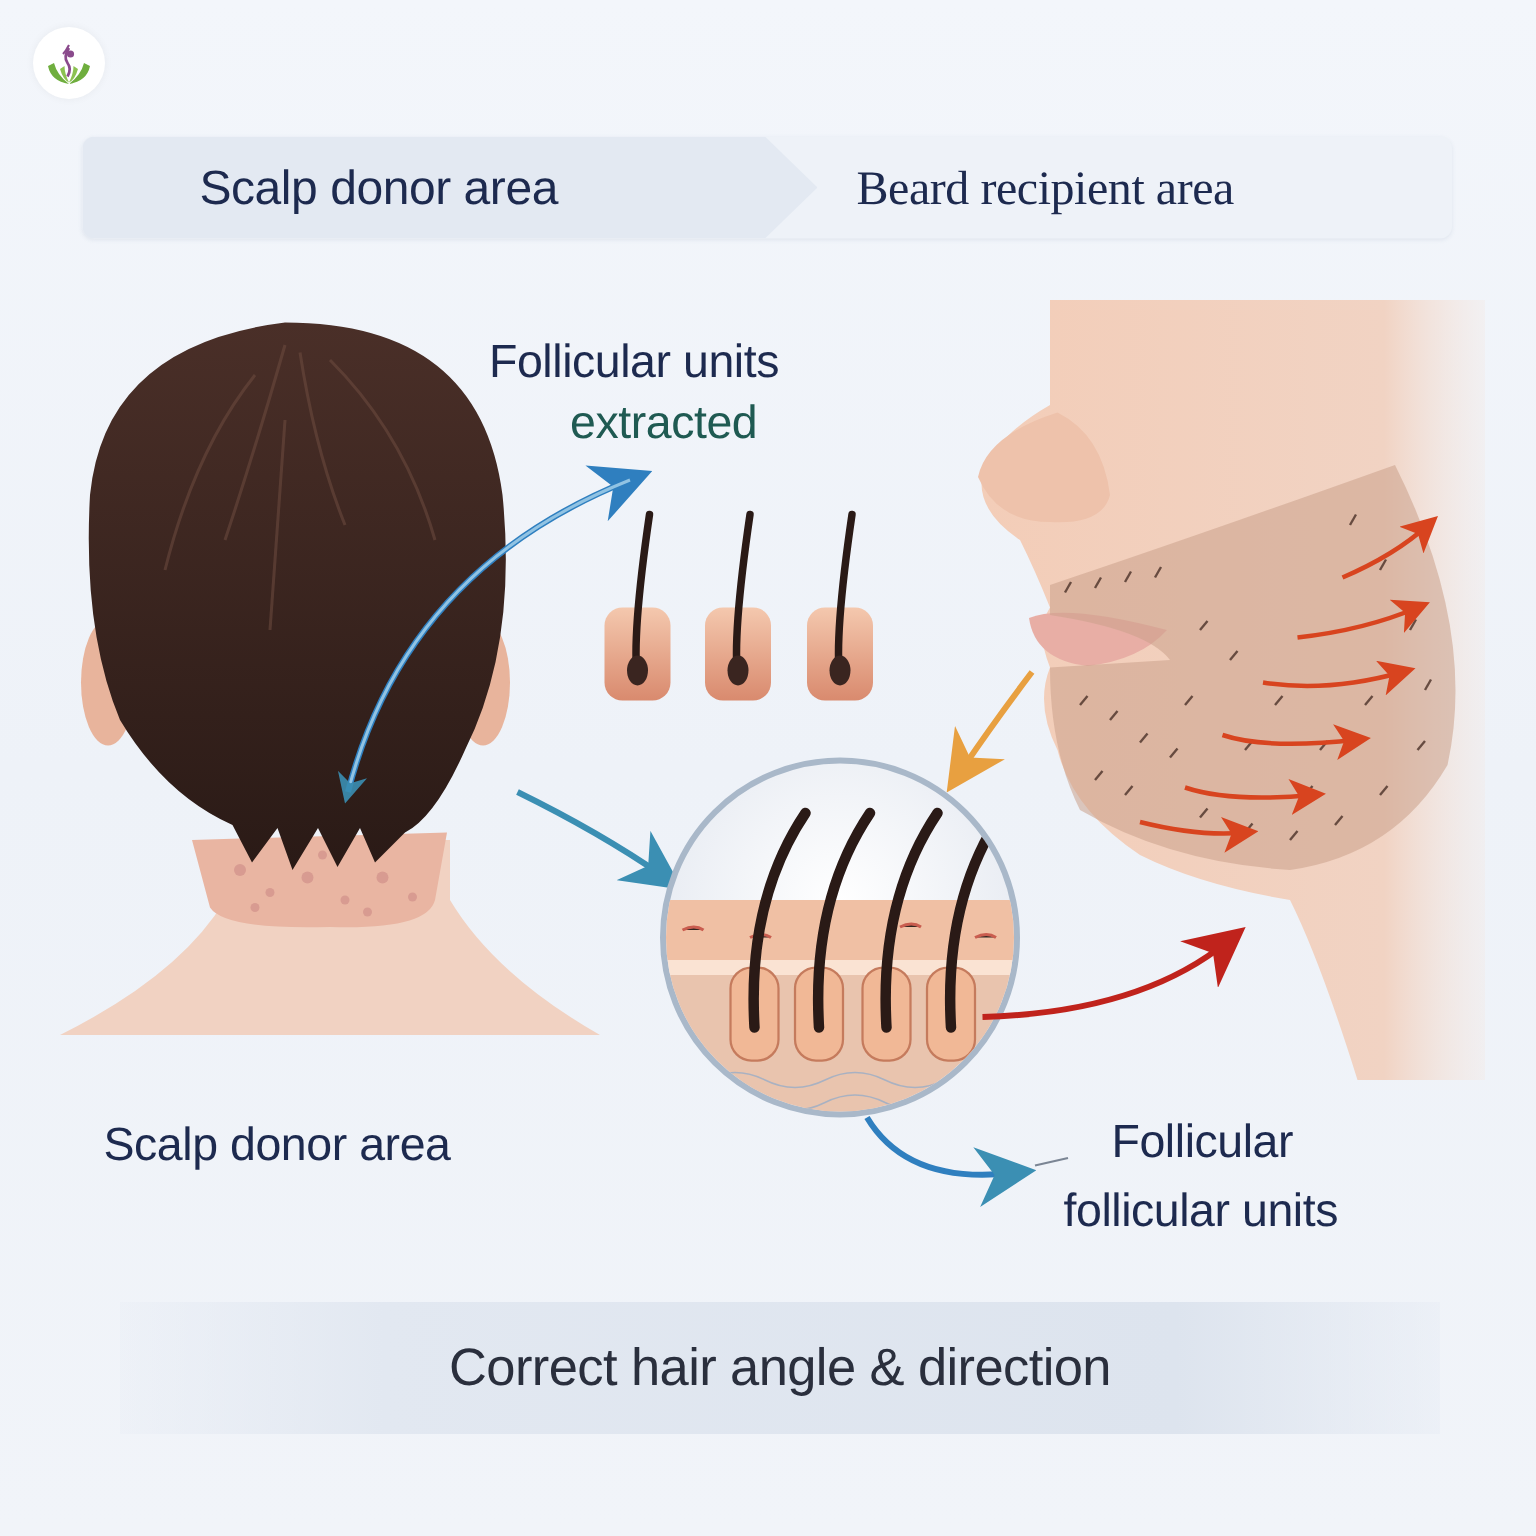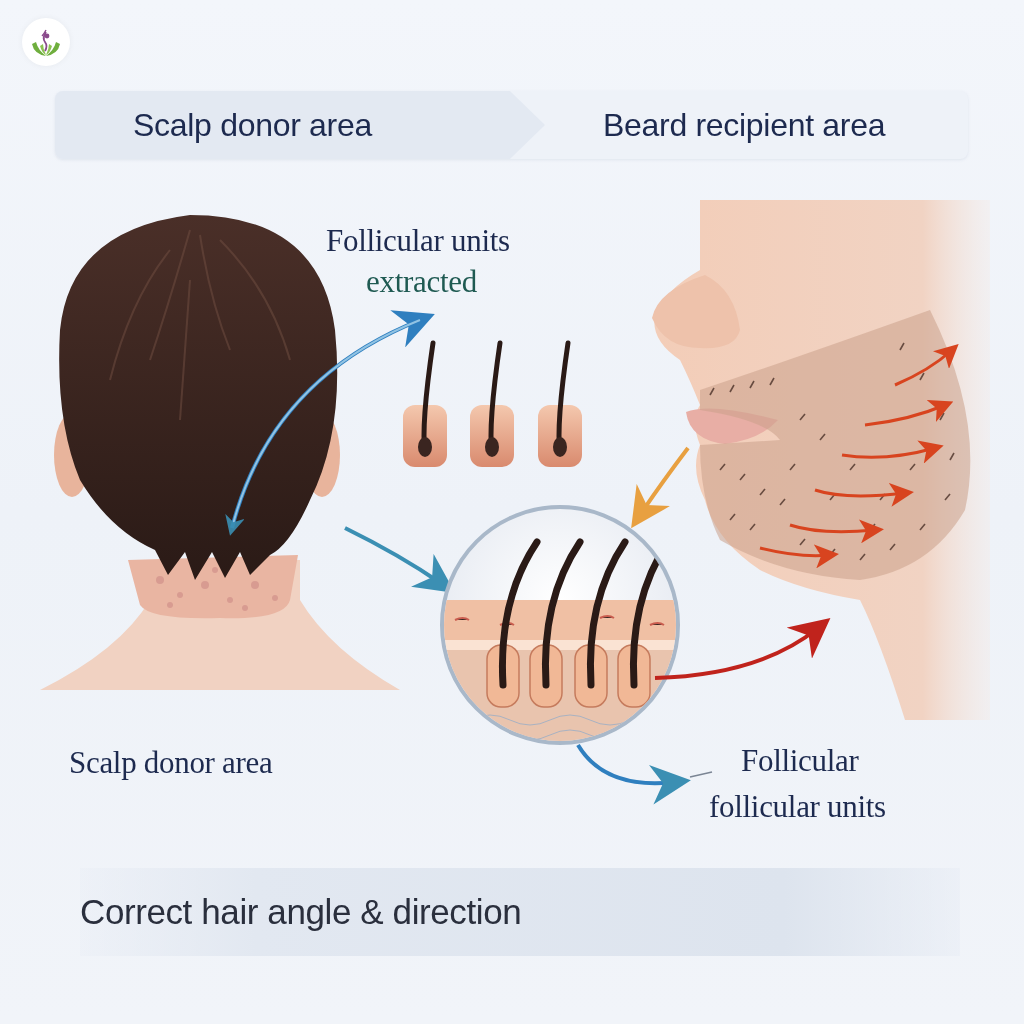--- a/index.html
+++ b/index.html
@@ -21,28 +21,28 @@
   }
   .top-banner .left-seg {
     position: absolute; left: 0; top: 0; width: 490px; height: 68px;
     background: #e3e9f2;
     clip-path: polygon(0 0, 455px 0, 490px 34px, 455px 68px, 0 68px);
   }
   .banner-text {
     position: absolute; top: 16px; font-size: 32px; color: #1d2a4f;
     letter-spacing: -0.3px; white-space: nowrap;
   }
-  .label { color: #1d2a4f; font-size: 31px; white-space: nowrap; letter-spacing: -0.3px; font-family: Liberation Serif, serif; }
+  .label { color: #1d2a4f; font-size: 31px; white-space: nowrap; letter-spacing: -0.3px; }
   .label.green { color: #1f5a52; }
   .bottom-banner {
     left: 80px; top: 868px; width: 880px; height: 88px;
     background: linear-gradient(90deg, rgba(226,232,242,0.2) 0%, #e2e8f1 20%, #dde4ee 80%, rgba(226,232,242,0.3) 100%);
   }
   .bottom-text {
-    left: 0; right: 0; top: 24px; text-align: left; font-size: 35px; color: #2a2f3d;
+    left: 0; right: 0; top: 24px; text-align: center; font-size: 35px; color: #2a2f3d;
     letter-spacing: -0.4px;
   }
   svg { position: absolute; left: 0; top: 0; }
 </style>
 </head>
 <body>
 
 <div class="abs logo">
   <svg width="48" height="48" viewBox="0 0 48 48">
     <path d="M10 26 Q12 36 24 38 Q16 32 14 24 Z" fill="#6fae3e"></path>
@@ -51,21 +51,21 @@
     <path d="M30 28 Q28 35 24 37 Q27 31 27 26 Z" fill="#8cc152"></path>
     <circle cx="25" cy="18" r="2.4" fill="#8a4a8c"></circle>
     <path d="M24 14 Q20 20 23 24 Q26 28 23 33" stroke="#8a4a8c" stroke-width="1.8" fill="none"></path>
     <path d="M24 12 Q22 16 20 18" stroke="#8a4a8c" stroke-width="1.4" fill="none"></path>
   </svg>
 </div>
 
 <div class="abs top-banner">
   <div class="left-seg"></div>
   <div class="banner-text" style="left:78px;">Scalp donor area</div>
-  <div class="banner-text" style="left:548px;">Beard recipient area</div>
+  <div class="banner-text" style="left:516px;font-family:Liberation Serif, serif;">Beard recipient area</div>
 </div>
 
 <svg width="1024" height="1024" viewBox="0 0 1024 1024">
   <defs>
     <radialGradient id="skinG" cx="50%" cy="40%" r="60%">
       <stop offset="0%" stop-color="#f6d9c8"></stop>
       <stop offset="100%" stop-color="#e9bfa8"></stop>
     </radialGradient>
     <linearGradient id="hairG" x1="0" y1="0" x2="0" y2="1">
       <stop offset="0%" stop-color="#4a2f28"></stop>
@@ -231,20 +231,20 @@
     </g>
   </g>
 
   <path d="M655 678 Q760 675 818 628" stroke="#c0231c" stroke-width="4" fill="none" marker-end="url(#arrRed)"></path>
 
   <path d="M578 745 Q605 790 675 782" stroke="#2f7fbf" stroke-width="4" fill="none" marker-end="url(#arrTeal)"></path>
   <path d="M690 777 L712 772" stroke="#7b8594" stroke-width="1.5"></path>
 </svg>
 
 <div class="abs label" style="left:326px; top:223px;">Follicular units</div>
-<div class="abs label green" style="left:366px; top:264px;">extracted</div>
+<div class="abs label green" style="left:380px; top:264px;">extracted</div>
 <div class="abs label" style="left:69px; top:745px;">Scalp donor area</div>
 <div class="abs label" style="left:741px; top:743px;">Follicular</div>
 <div class="abs label" style="left:709px; top:789px;">follicular units</div>
 
 <div class="abs bottom-banner">
   <div class="abs bottom-text">Correct hair angle &amp; direction</div>
 </div>
 
 </body></html>

